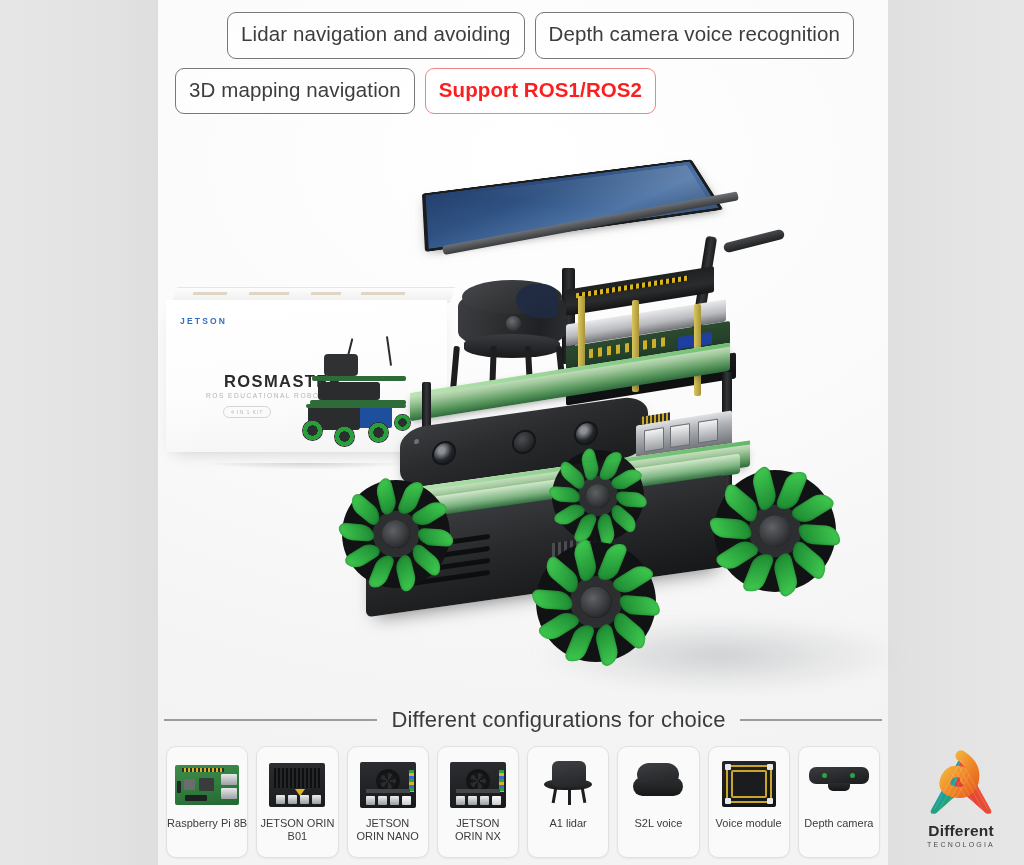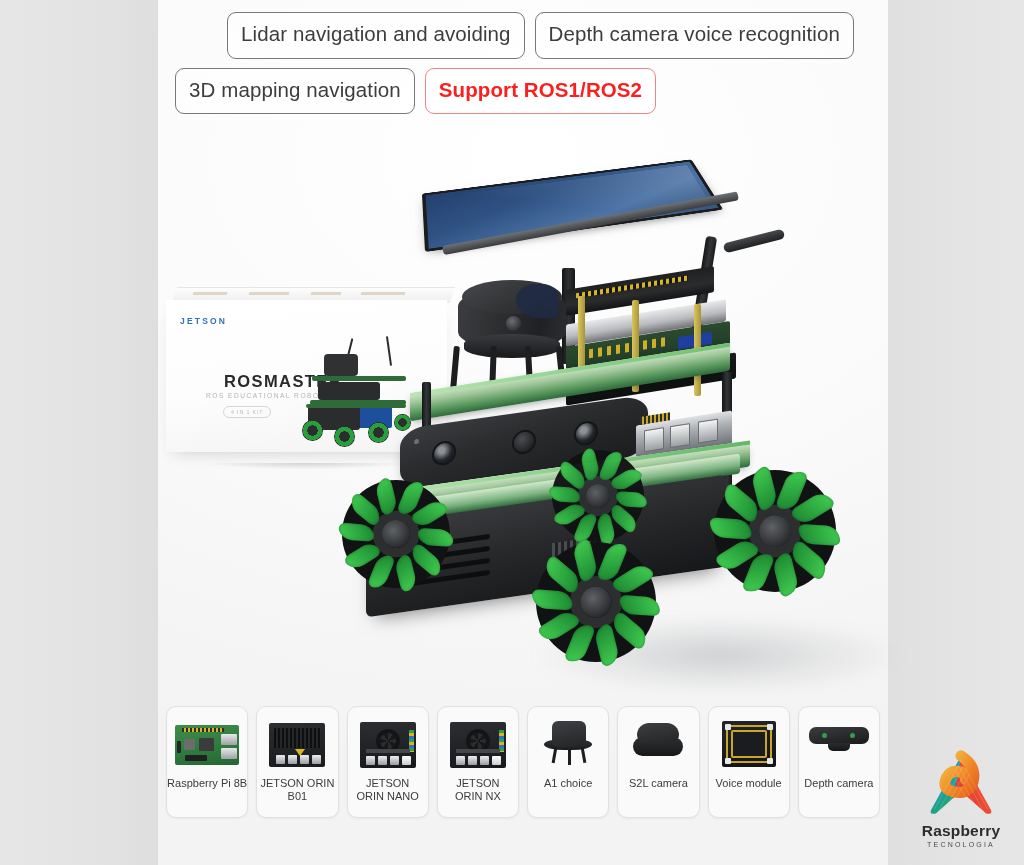--- a/index.html
+++ b/index.html
@@ -526,20 +526,25 @@
         <div class="roller" style="transform: translateX(-50%) rotate(144deg) skewX(-22deg);"></div>
         <div class="roller" style="transform: translateX(-50%) rotate(180deg) skewX(-22deg);"></div>
         <div class="roller" style="transform: translateX(-50%) rotate(216deg) skewX(-22deg);"></div>
         <div class="roller" style="transform: translateX(-50%) rotate(252deg) skewX(-22deg);"></div>
         <div class="roller" style="transform: translateX(-50%) rotate(288deg) skewX(-22deg);"></div>
         <div class="roller" style="transform: translateX(-50%) rotate(324deg) skewX(-22deg);"></div>
       </div>
   </div>
 
   <div id="config">
+    <div class="cfg-head">
+      <div class="rule left"></div>
+      <div class="cfg-title">Different configurations for choice</div>
+      <div class="rule right"></div>
+    </div>
 
     <div class="cfg-row">
 
       <div class="cfg-card">
         <div class="cfg-thumb">
           <div class="t-rpi">
             <div class="gpio"></div>
             <div class="chip" style="left:24px; top:13px; width:15px; height:13px;"></div>
             <div class="chip" style="left:9px;  top:14px; width:11px; height:11px; background:#6b6c6e;"></div>
             <div class="port" style="left:46px; top:9px;  width:16px; height:11px;"></div>
@@ -601,31 +606,31 @@
       <div class="cfg-card">
         <div class="cfg-thumb">
           <div class="t-a1">
             <div class="plate"></div>
             <div class="cyl"></div>
             <div class="leg" style="left:9px;  top:26px; transform:rotate(10deg);"></div>
             <div class="leg" style="left:24px; top:28px;"></div>
             <div class="leg" style="left:38px; top:26px; transform:rotate(-10deg);"></div>
           </div>
         </div>
-        <div class="cfg-label">A1 choice</div>
+        <div class="cfg-label">A1 lidar</div>
       </div>
 
       <div class="cfg-card">
         <div class="cfg-thumb">
           <div class="t-s2l">
             <div class="bot"></div>
             <div class="top"></div>
           </div>
         </div>
-        <div class="cfg-label">S2L camera</div>
+        <div class="cfg-label">S2L voice</div>
       </div>
 
       <div class="cfg-card">
         <div class="cfg-thumb">
           <div class="t-voice">
             <div class="inner"></div>
             <div class="trace" style="left:4px;  top:4px;  width:46px; height:2px;"></div>
             <div class="trace" style="left:4px;  top:40px; width:46px; height:2px;"></div>
             <div class="trace" style="left:4px;  top:6px;  width:2px;  height:34px;"></div>
             <div class="trace" style="left:48px; top:6px;  width:2px;  height:34px;"></div>
@@ -683,17 +688,17 @@
         <path d="M14 80 L50 14"></path>
           <path d="M20 82 L54 20"></path>
           <path d="M26 84 L58 26"></path>
         <path d="M32 85 L62 32"></path>
           <path d="M86 80 L50 14"></path>
           <path d="M80 82 L46 20"></path>
         <path d="M74 84 L42 26"></path>
           <path d="M68 85 L38 32"></path>
       </g>
     </svg>
-    <div class="brand">Raspberry</div>
+    <div class="brand">Different</div>
     <div class="sub">TECNOLOGIA</div>
   </div>
 
 </div>
 
 </body></html>

